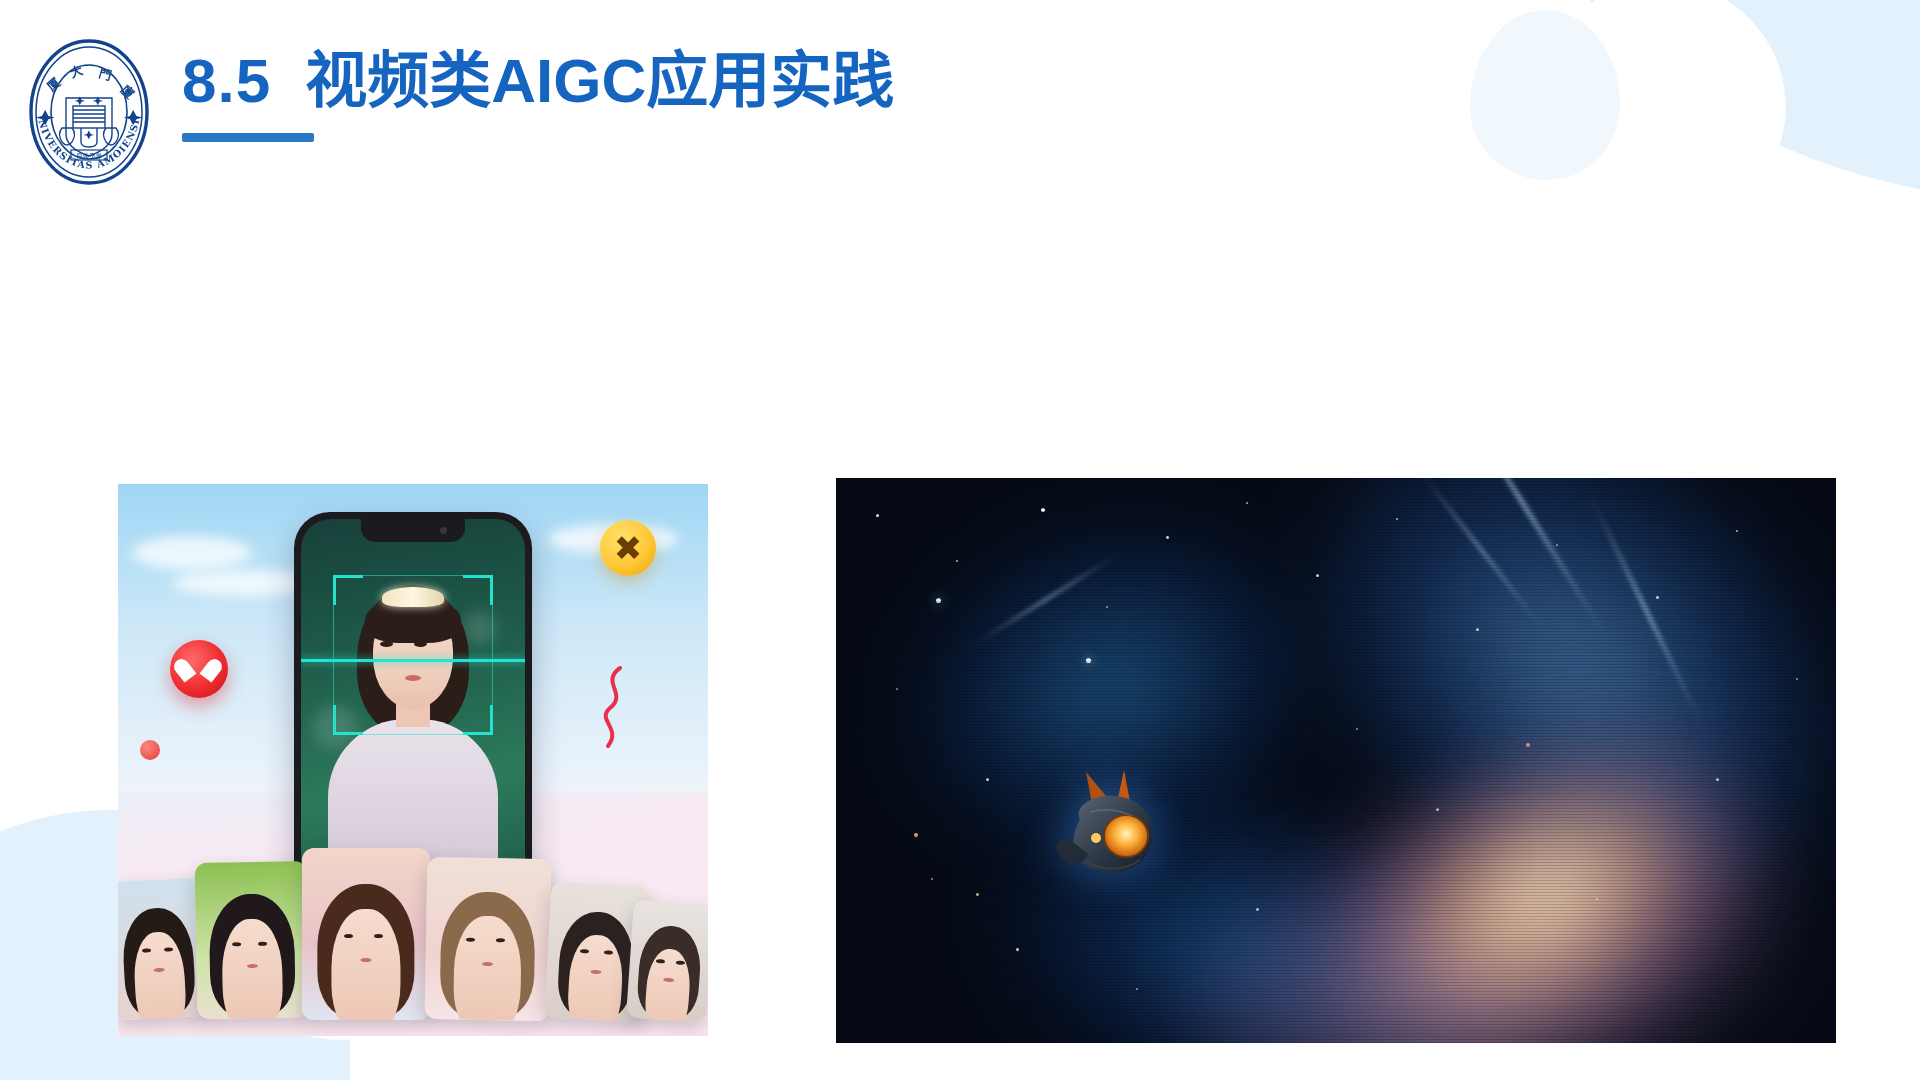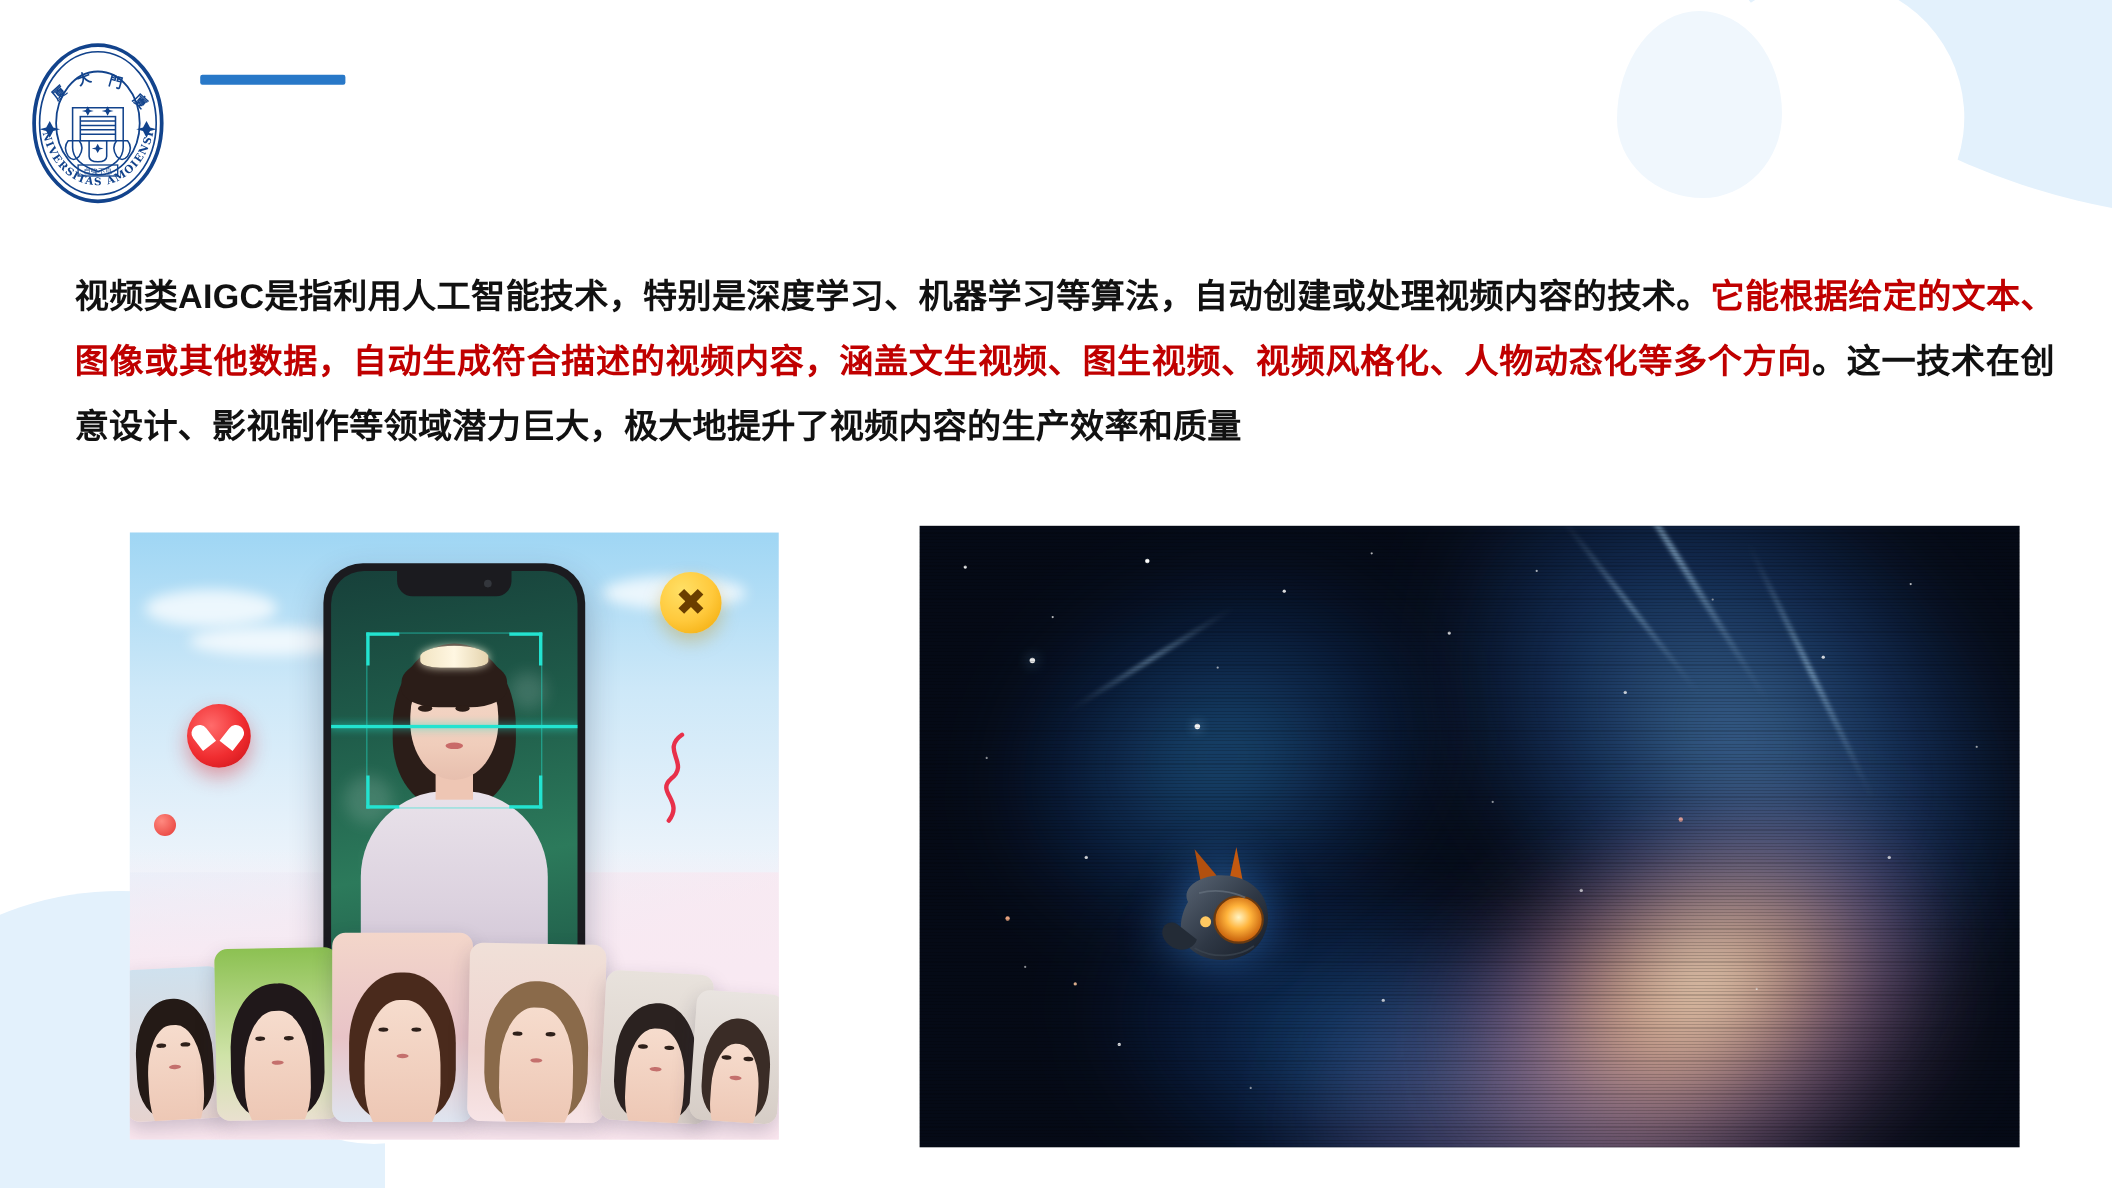--- a/index.html
+++ b/index.html
@@ -476,25 +476,25 @@
         <defs>
           <path id="arcLatin" d="M13 86 a52 64 0 0 0 100 0" fill="none"></path>
         </defs>
         <text fill="#12438c" font-family="DejaVu Serif, serif" font-size="9.6" font-weight="bold" letter-spacing="1.1">
           <textPath href="#arcLatin" startOffset="50%" text-anchor="middle">UNIVERSITAS AMOIENSIS</textPath>
         </text>
       </svg>
     </div>
 
     <div class="title-block">
+      <div class="slide-title"><span class="num">8.5</span><span class="gap"></span><span>视频类AIGC应用实践</span></div>
       <div class="title-rule"></div>
     </div>
   </div>
 
-  <p class="body-text"><span>视频类AIGC是指利用人工智能技术，特别是深度学习、机器学习等算法，自动创建或处理视频内容的技术。</span><span class="hl">它能根据给定的文本、图像或其他数据，自动生成符合描述的视频内容，涵盖文生视频、图生视频、视频风格化、人物动态化等多个方向</span><span>。这一技术在创意设计、影视制作等领域潜力巨大，极大地提升了视频内容的生产效率和质量</span></p>
 
   <div class="figures">
 
     <div class="fig-left">
       <div class="sky"></div>
       <div class="cloud c1"></div>
       <div class="cloud c2"></div>
       <div class="cloud c3"></div>
       <div class="ground"></div>
 

